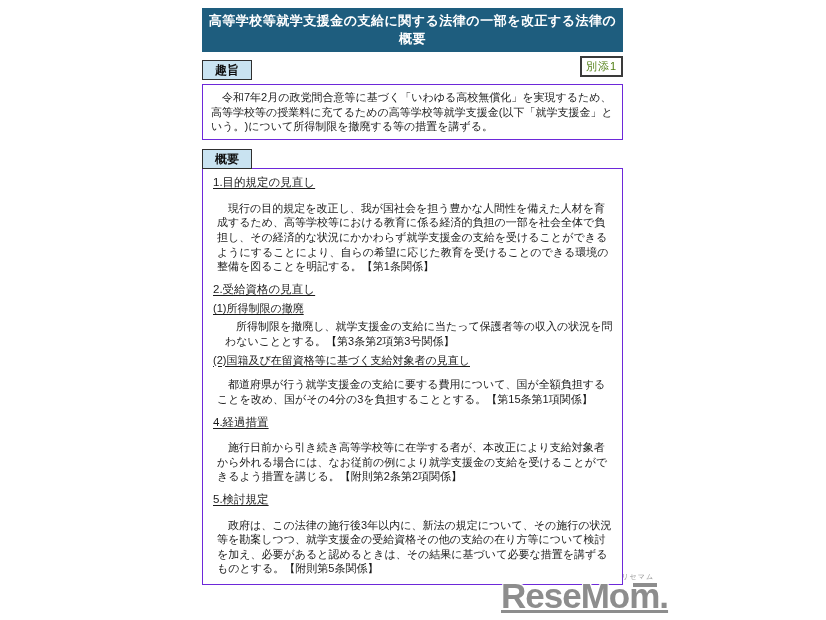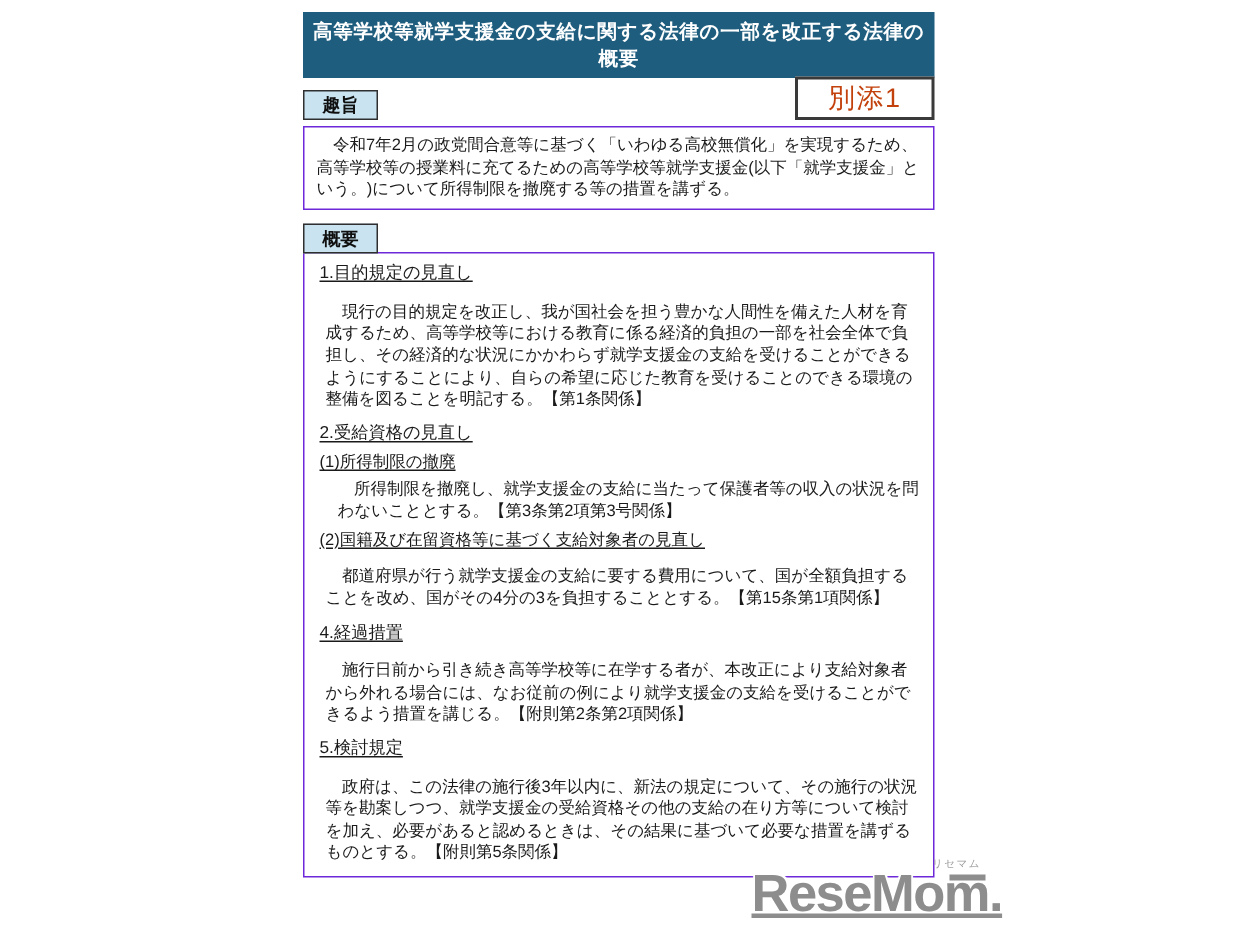--- a/index.html
+++ b/index.html
@@ -9,29 +9,29 @@
     color:#1a1a1a;
   }
   .page{position:relative;width:698px;height:620px;overflow:hidden;background:#fff;}
   .doc{position:absolute;left:202px;top:8px;width:421px;}
 
   .title-bar{
     background:#1e5d7e;color:#ffffff;font-weight:bold;font-size:13px;
     text-align:center;padding:4px 1px;letter-spacing:0.5px;
   }
 
-  .top-row{display:flex;justify-content:space-between;align-items:flex-end;margin-top:1px;height:27px;}
+  .top-row{display:flex;justify-content:space-between;align-items:center;margin-top:1px;height:27px;}
   .tag{
     display:inline-block;background:#c9e3f1;border:1px solid #2f2f2f;
     font-weight:bold;font-size:12px;color:#101010;padding:2px 12px;line-height:1.2;
   }
   .shushi-tag{align-self:flex-end;margin-bottom:0px;}
   .attach-box{
-    border:2px solid #3a3a3a;background:#fff;font-size:18px;color:#c2410c;
-    padding:1px 20px;letter-spacing:1px;line-height:1.3;
+    border:2px solid #3a3a3a;background:#fff;font-size:11px;color:#4d7c0f;
+    padding:1px 4px;letter-spacing:1px;line-height:1.3;
   }
 
   .box{border:1px solid #6d28d9;background:#fff;}
   .shushi-box{margin-top:4px;padding:5px 8px;font-size:11px;line-height:1.33;text-indent:1em;}
 
   .overview-tag-wrap{margin-top:9px;position:relative;z-index:2;}
   .overview-tag-wrap .tag{margin-bottom:-1px;}
   .overview-box{position:relative;z-index:1;padding:2px 8px 8px;}
 
   .sec{margin-top:8px;}

